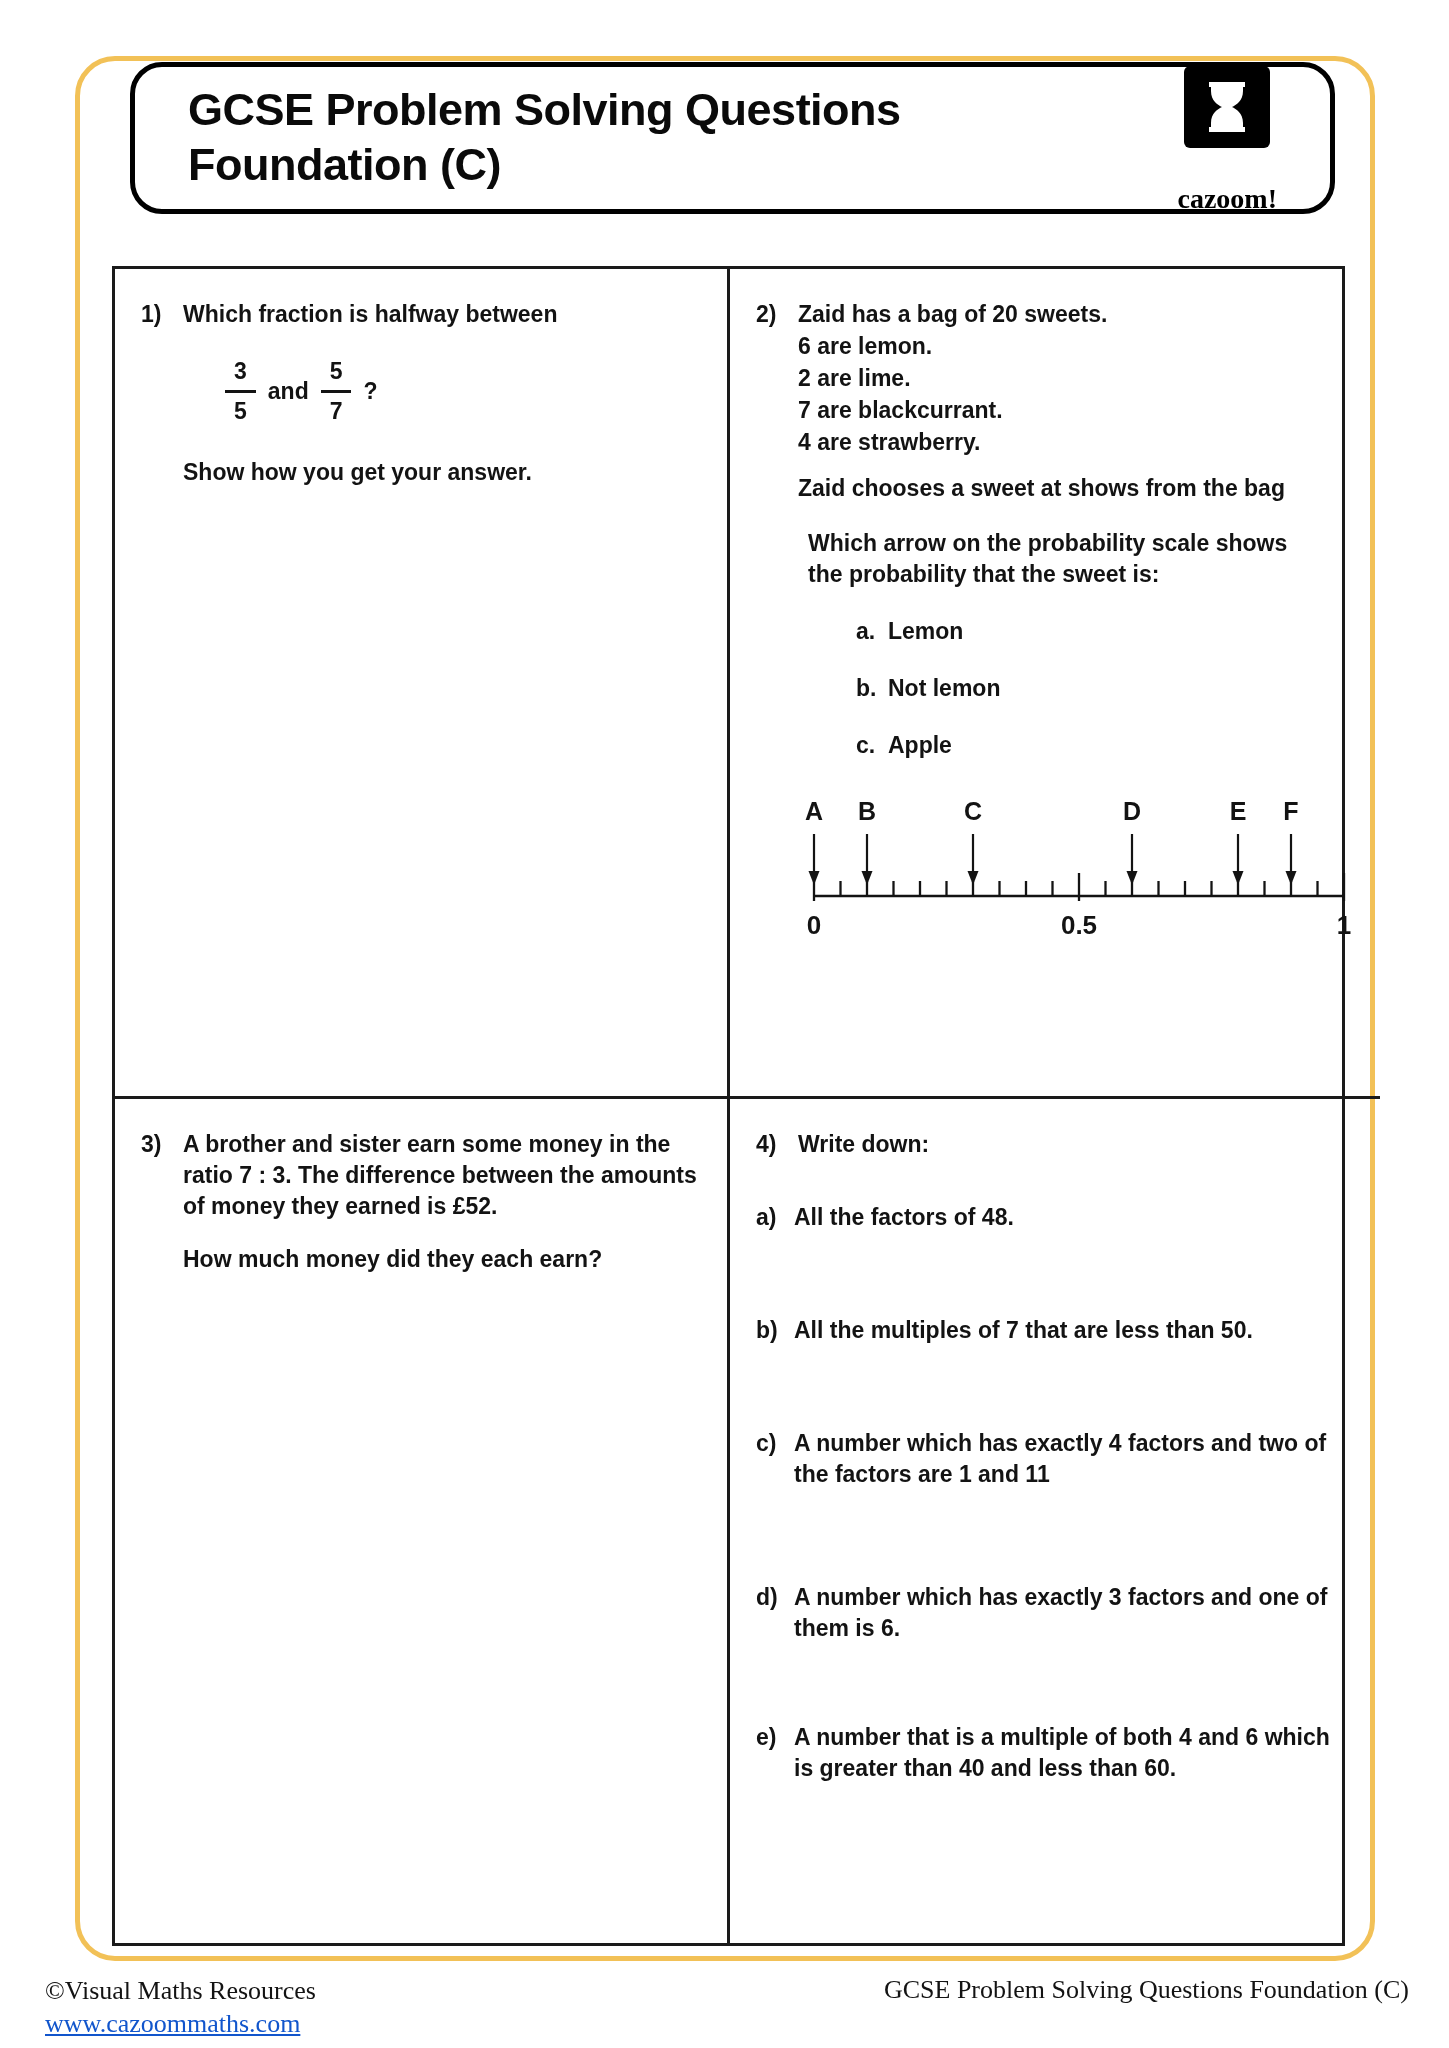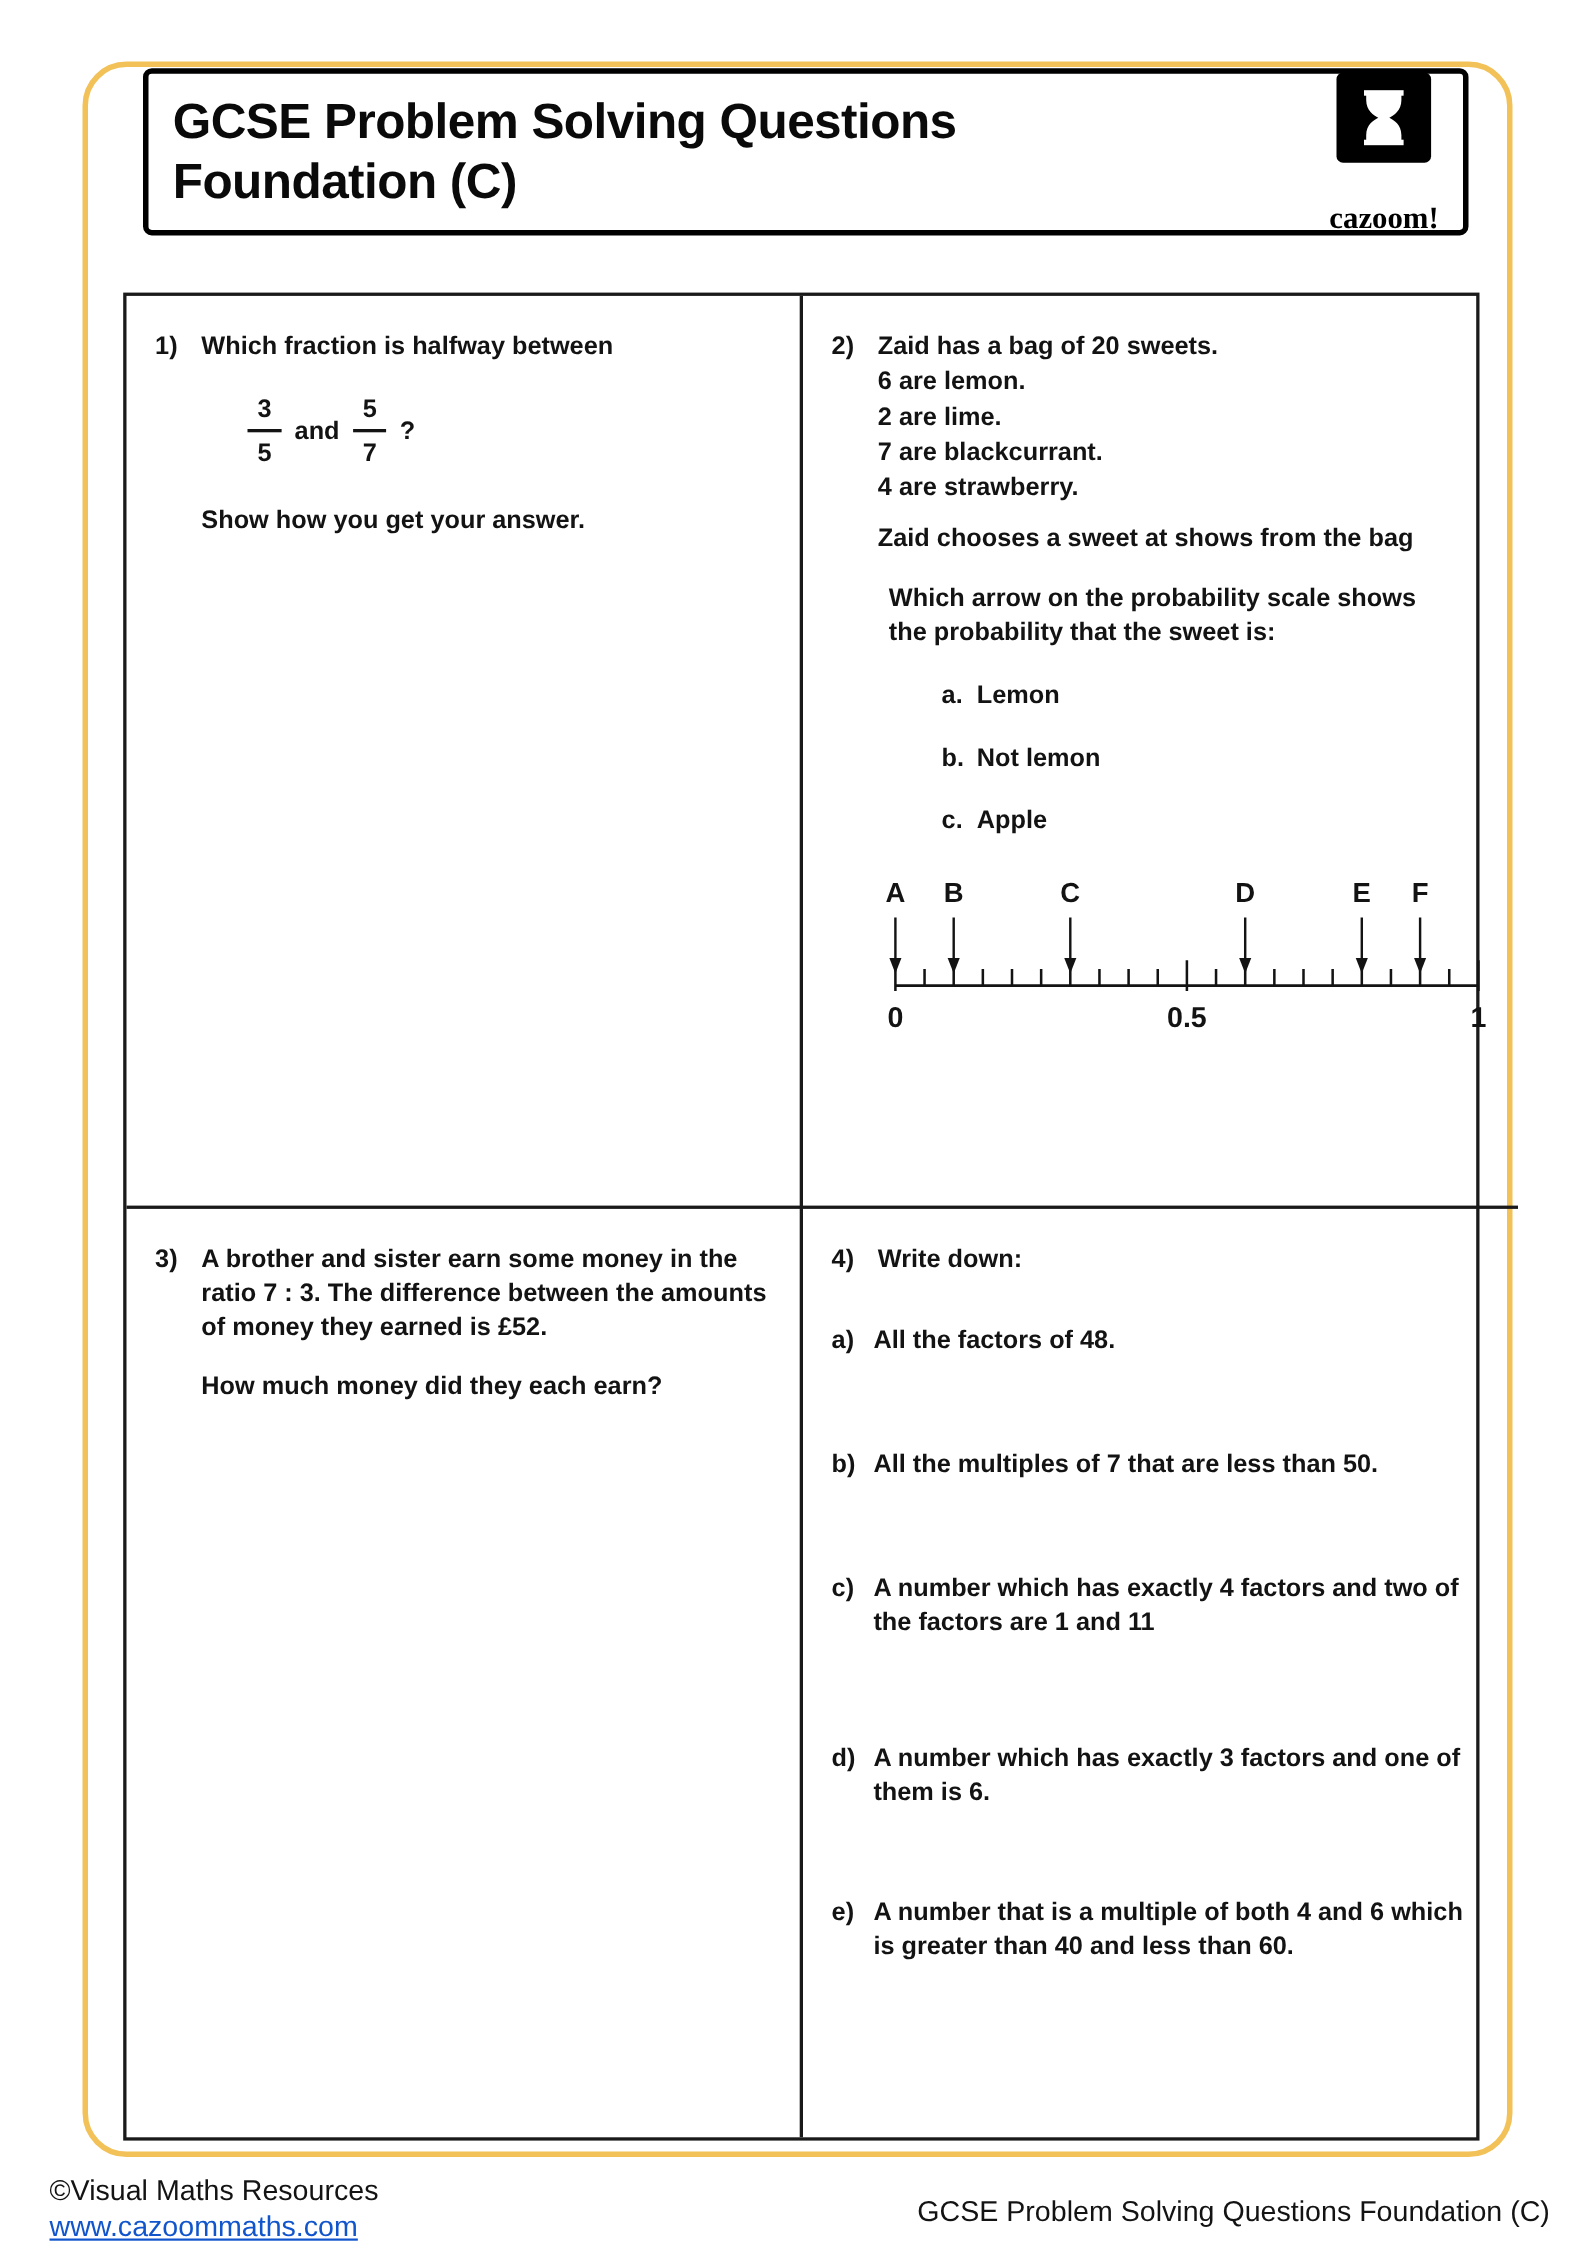--- a/index.html
+++ b/index.html
@@ -7,23 +7,23 @@
     width:1449px;height:2048px;position:relative;background:#ffffff;
     font-family:"Liberation Sans",sans-serif;color:#131313;overflow:hidden;
   }
   .page-border{
     position:absolute;left:75px;top:56px;width:1300px;height:1905px;
     border:5px solid #F2C157;border-radius:40px;box-sizing:border-box;
   }
   
   .header-box{
     position:absolute;left:130px;top:62px;width:1205px;height:152px;
-    border:5px solid #000;border-radius:8px;box-sizing:border-box;
+    border:5px solid #000;border-radius:32px;box-sizing:border-box;
     display:flex;align-items:center;justify-content:space-between;
-    padding:0 22px;background:#fff;
+    padding:0 53px;background:#fff;
   }
   .page-title{font-size:45px;font-weight:bold;line-height:1.22;letter-spacing:-0.5px;color:#0a0a0a;}
   .logo{display:flex;flex-direction:column;align-items:center;margin-top:4px;gap:34px;}
   .logo-mark{width:86px;height:82px;background:#000;border-radius:6px;display:flex;align-items:center;justify-content:center;}
   .logo-text{font-family:"Liberation Serif",serif;font-weight:bold;font-size:28px;margin-top:1px;color:#000;}
   
   .grid{
     position:absolute;left:112px;top:266px;width:1233px;height:1680px;
     border:3px solid #1a1a1a;box-sizing:border-box;background:#fff;
     display:grid;grid-template-columns:615px 1fr;grid-template-rows:830px 1fr;
@@ -56,22 +56,22 @@
   .item-label{flex:none;width:38px;}
   .item-text{max-width:555px;}
   .it-a{margin-top:42px;}
   .it-b{margin-top:82px;}
   .it-c{margin-top:82px;}
   .it-d{margin-top:92px;}
   .it-e{margin-top:78px;}
   
   .footer{
     position:absolute;left:45px;right:40px;bottom:8px;
-    display:flex;justify-content:space-between;align-items:flex-end;
-    font-size:26px;font-weight:normal;
+    display:flex;justify-content:space-between;align-items:flex-start;
+    font-size:26px;font-weight:normal;font-family:Liberation Serif, serif;
   }
   .footer-left{line-height:1.25;}
   .website-link{color:#1155CC;text-decoration:underline;cursor:pointer;}
   .footer-right{margin-bottom:14px;}
 </style>
 </head>
 <body>
 
 <div class="page-border" style="border-color: rgb(242, 193, 87);"></div>
 

